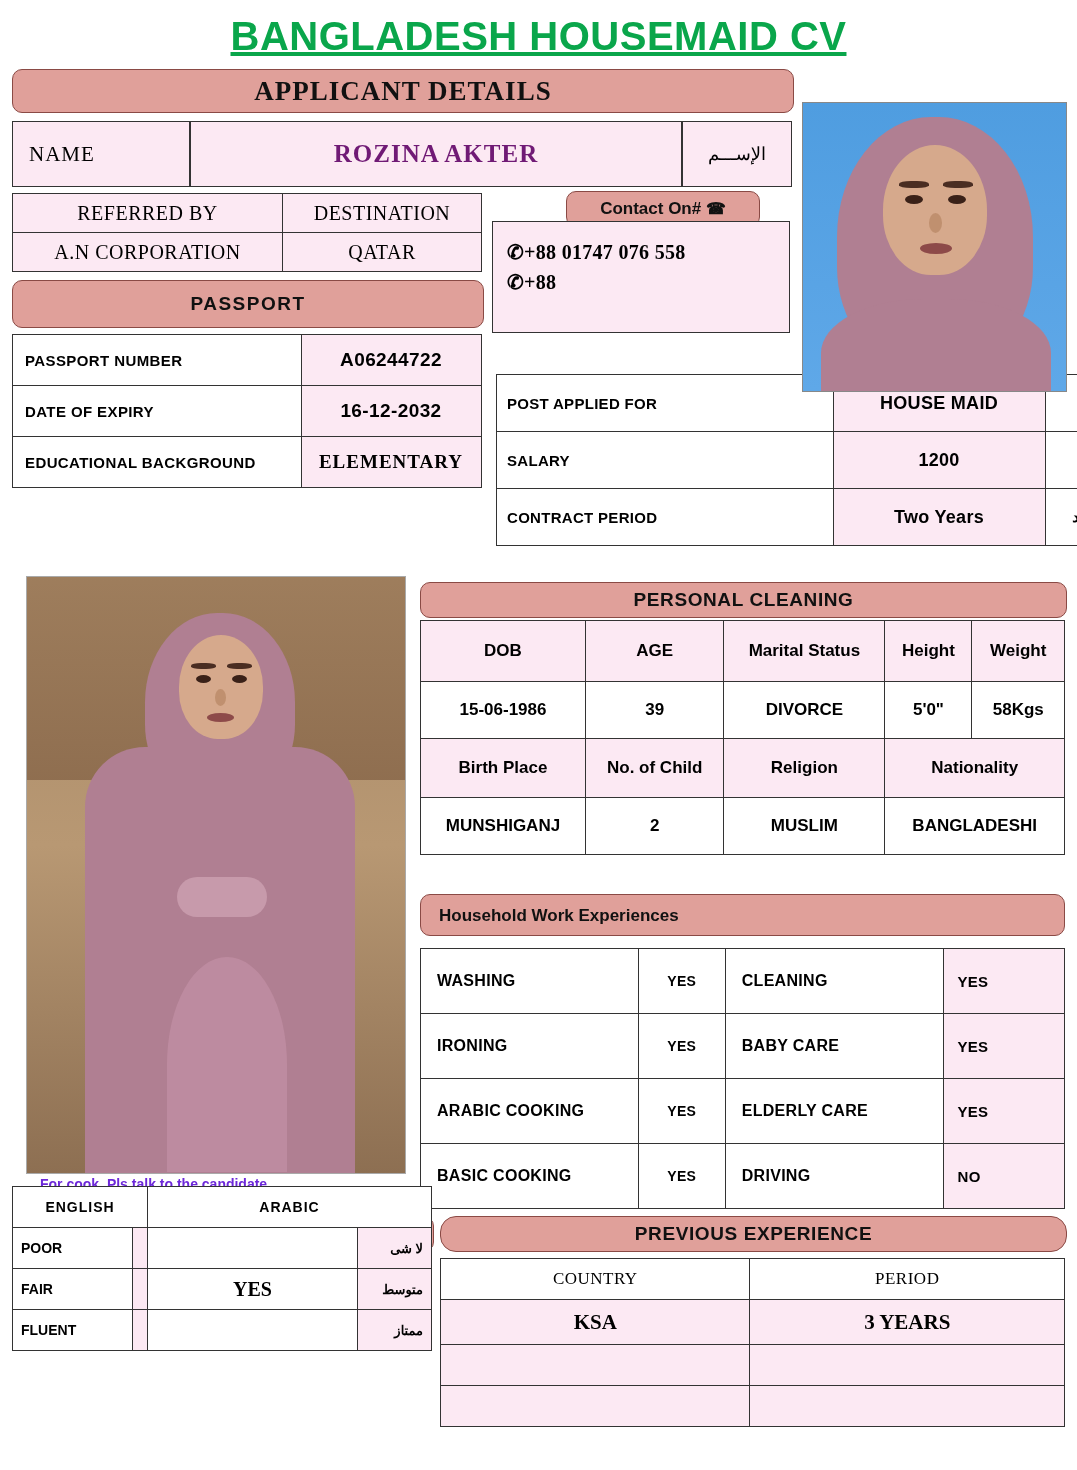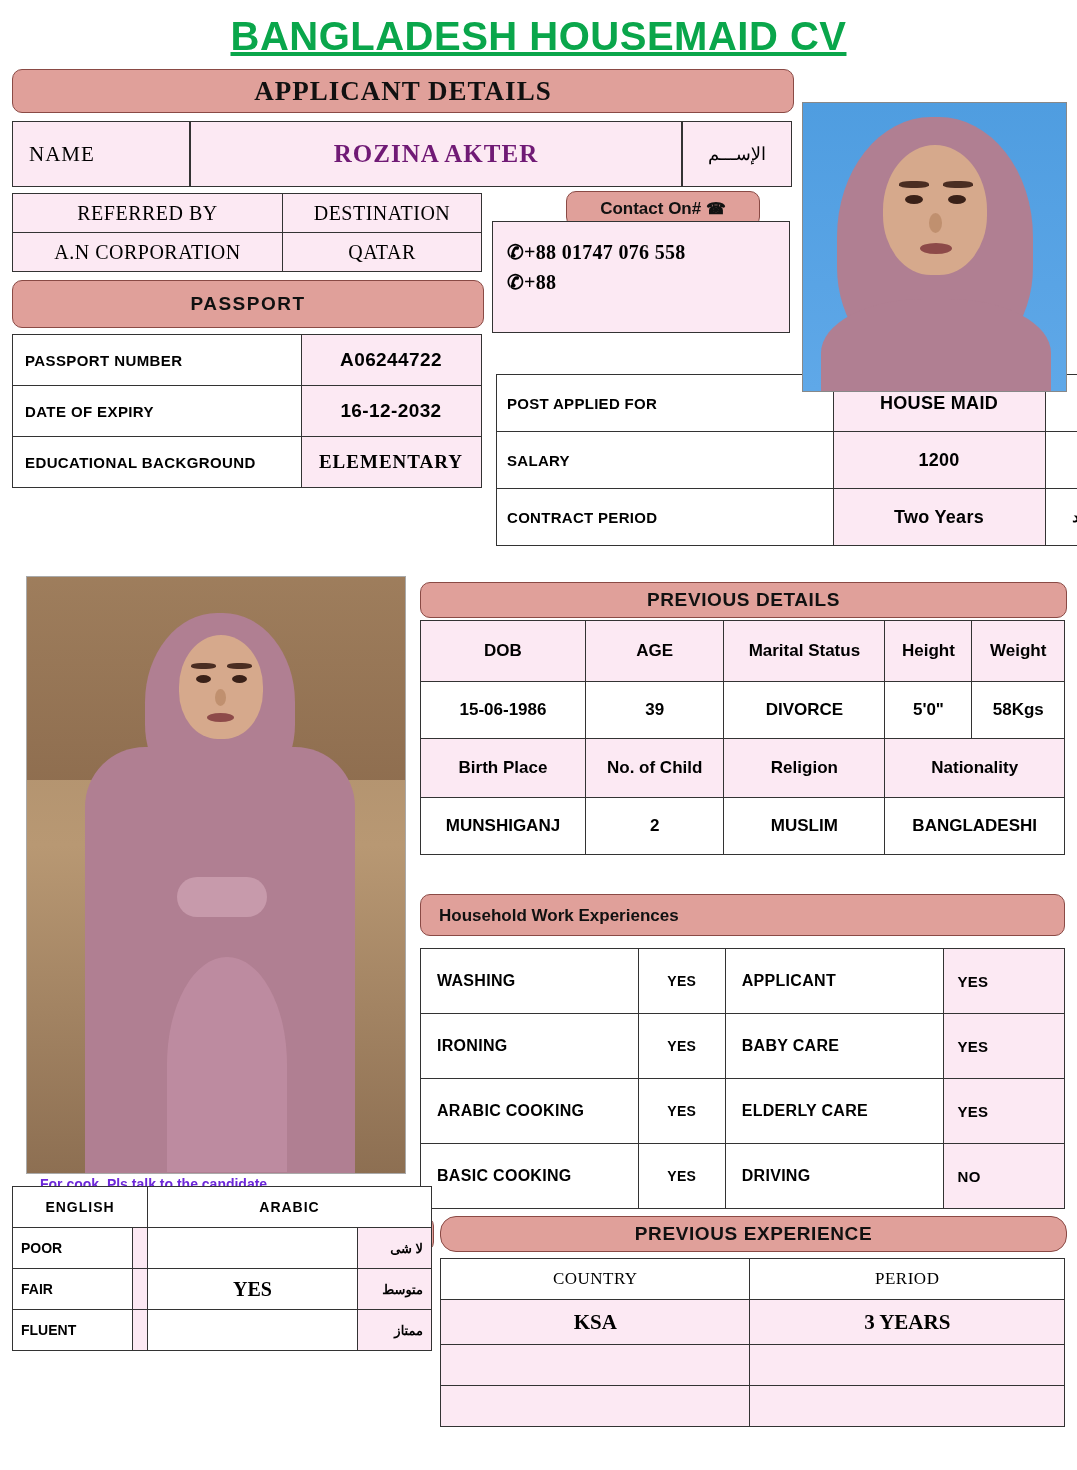--- a/index.html
+++ b/index.html
@@ -555,21 +555,21 @@
       <div class="nose" style="left:188px; top:112px; width:11px; height:17px;"></div>
       <div class="mouth" style="left:180px; top:136px; width:27px; height:9px;"></div>
       <div style="position:absolute; left:58px; top:170px; width:270px; height:426px; background:#b07f92; border-radius:60px 60px 0 0;"></div>
       <div style="position:absolute; left:150px; top:300px; width:90px; height:40px; background:#c79aab; border-radius:20px;"></div>
       <div style="position:absolute; left:140px; top:380px; width:120px; height:215px; background:#c28fa4; border-radius:50% 50% 0 0; opacity:.75;"></div>
     </div>
   </div>
 
   <div class="cook-note">For cook, Pls talk to the candidate.</div>
 
-  <div class="hdr-bar personal-bar">PREVIOUS DETAILS</div>
+  <div class="hdr-bar personal-bar">PERSONAL CLEANING</div>
 
   <table class="personal-table">
     <tbody>
         <tr>
       <td class="head">DOB</td>
       <td class="head">AGE</td>
       <td class="head">Marital Status</td>
       <td class="head">Height</td>
       <td class="head">Weight</td>
     </tr>
@@ -595,21 +595,21 @@
   </tbody>
     </table>
 
   <div class="hdr-bar hwe-bar">Household Work Experiences</div>
 
   <table class="hwe-table">
     <tbody>
         <tr>
       <td class="label">WASHING</td>
       <td class="ans">YES</td>
-      <td class="label2">APPLICANT</td>
+      <td class="label2">CLEANING</td>
       <td class="ans2">YES</td>
     </tr>
     <tr>
       <td class="label">IRONING</td>
       <td class="ans">YES</td>
       <td class="label2">BABY CARE</td>
       <td class="ans2">YES</td>
     </tr>
     <tr>
       <td class="label">ARABIC COOKING</td>

